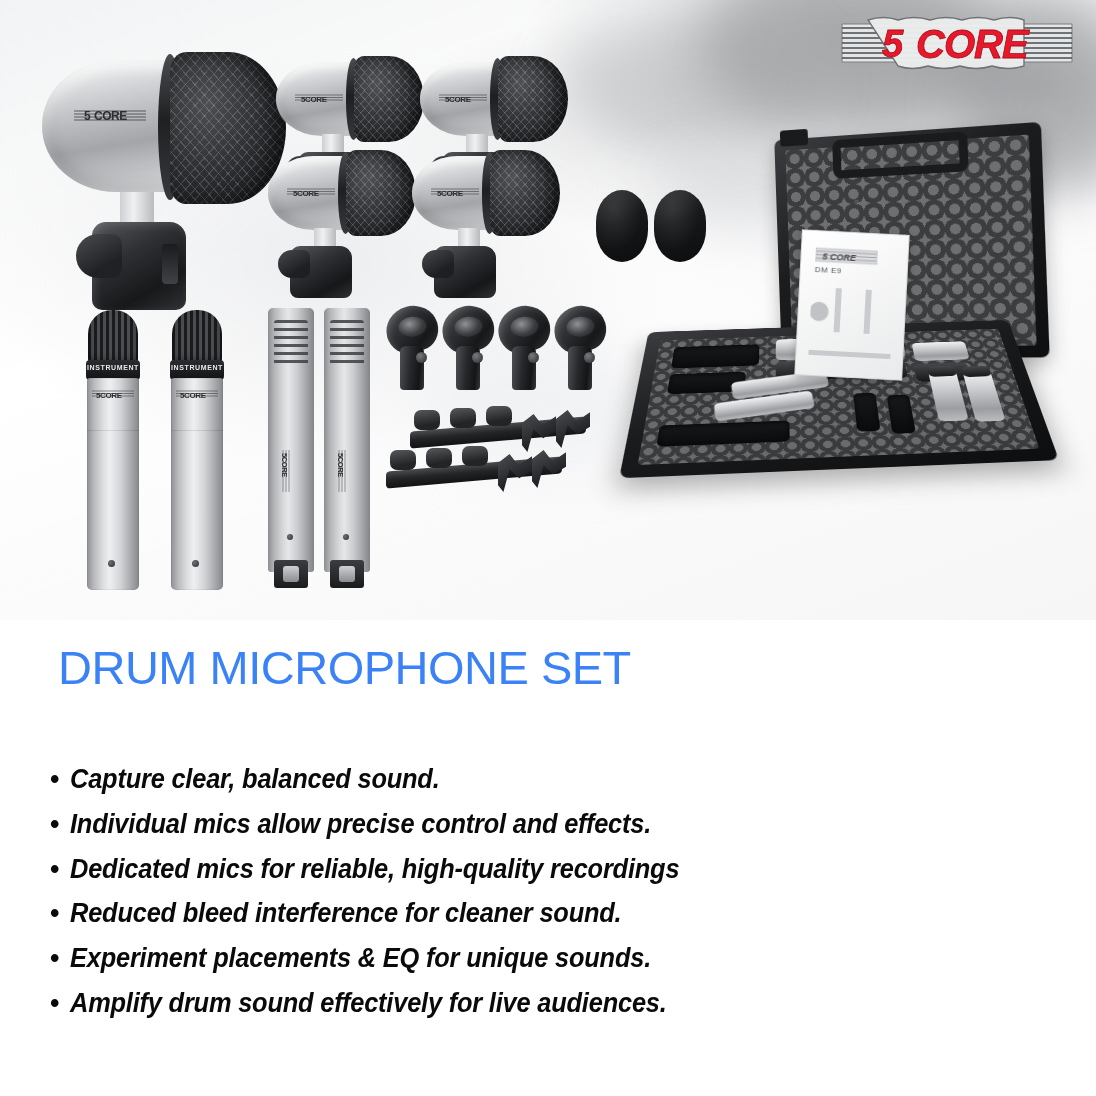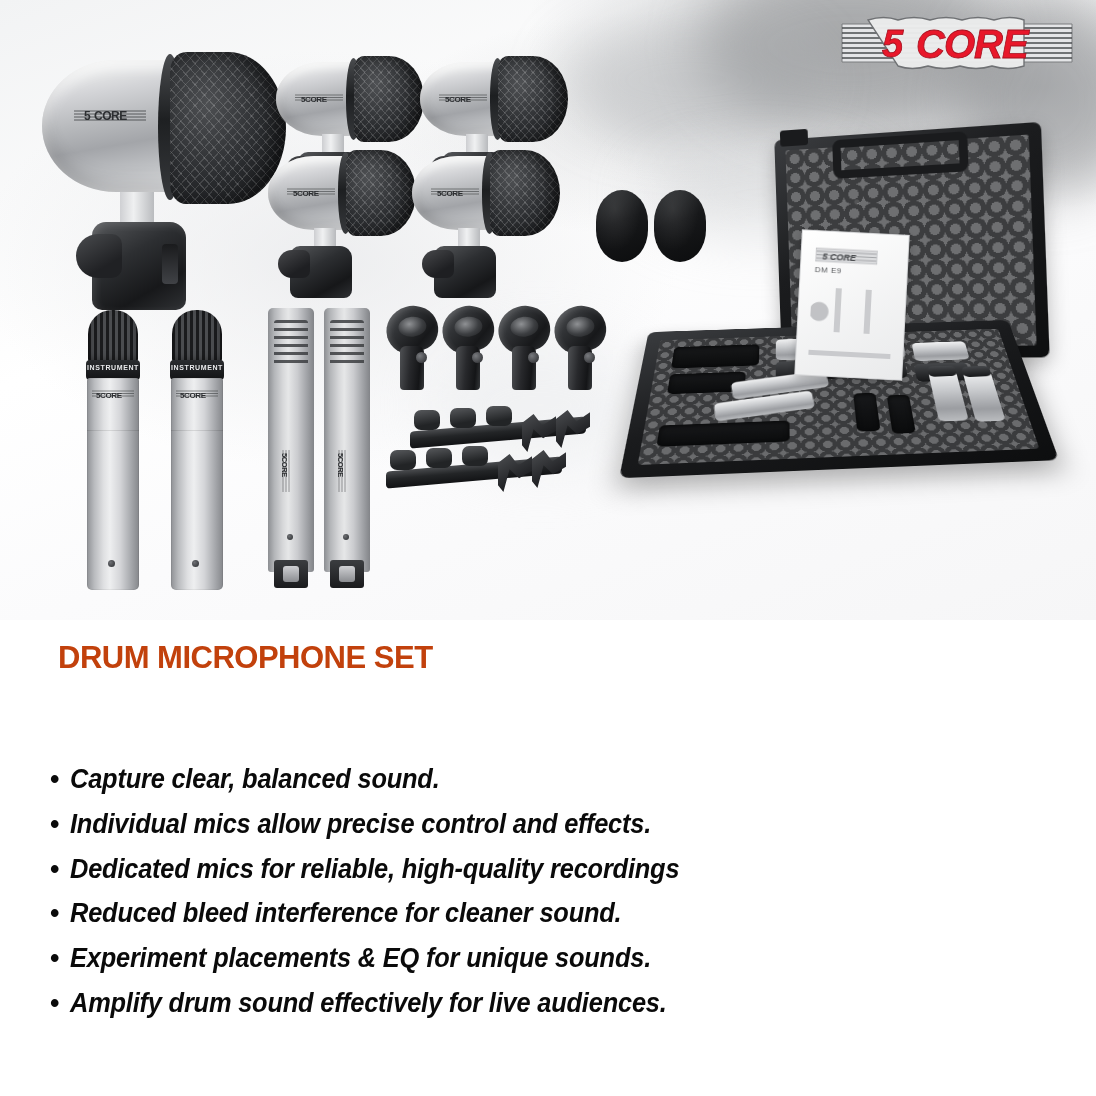--- a/index.html
+++ b/index.html
@@ -345,21 +345,21 @@
   }
   .slot-mic-dark {
     position:absolute; border-radius:5px;
     background: linear-gradient(180deg,#45474a,#17181a);
   }
 
   
   .text-block { position:absolute; left:0; top:624px; width:1096px; height:472px; background:#fff; }
   .title-main {
     position:absolute; left:58px; top:16px;
-    font-size:31px; font-weight:700; color:#c2410c;
+    font-size:47px; font-weight:400; color:#3b82f6;
     letter-spacing:-0.5px;
     font-family:"Liberation Sans", sans-serif;
     white-space:nowrap;
   }
   .title-sub {
     position:absolute; left:58px; top:56px;
     font-size:43px; font-weight:700; color:#000;
     letter-spacing:-0.5px;
     font-family:"Liberation Sans", sans-serif;
     white-space:nowrap;

